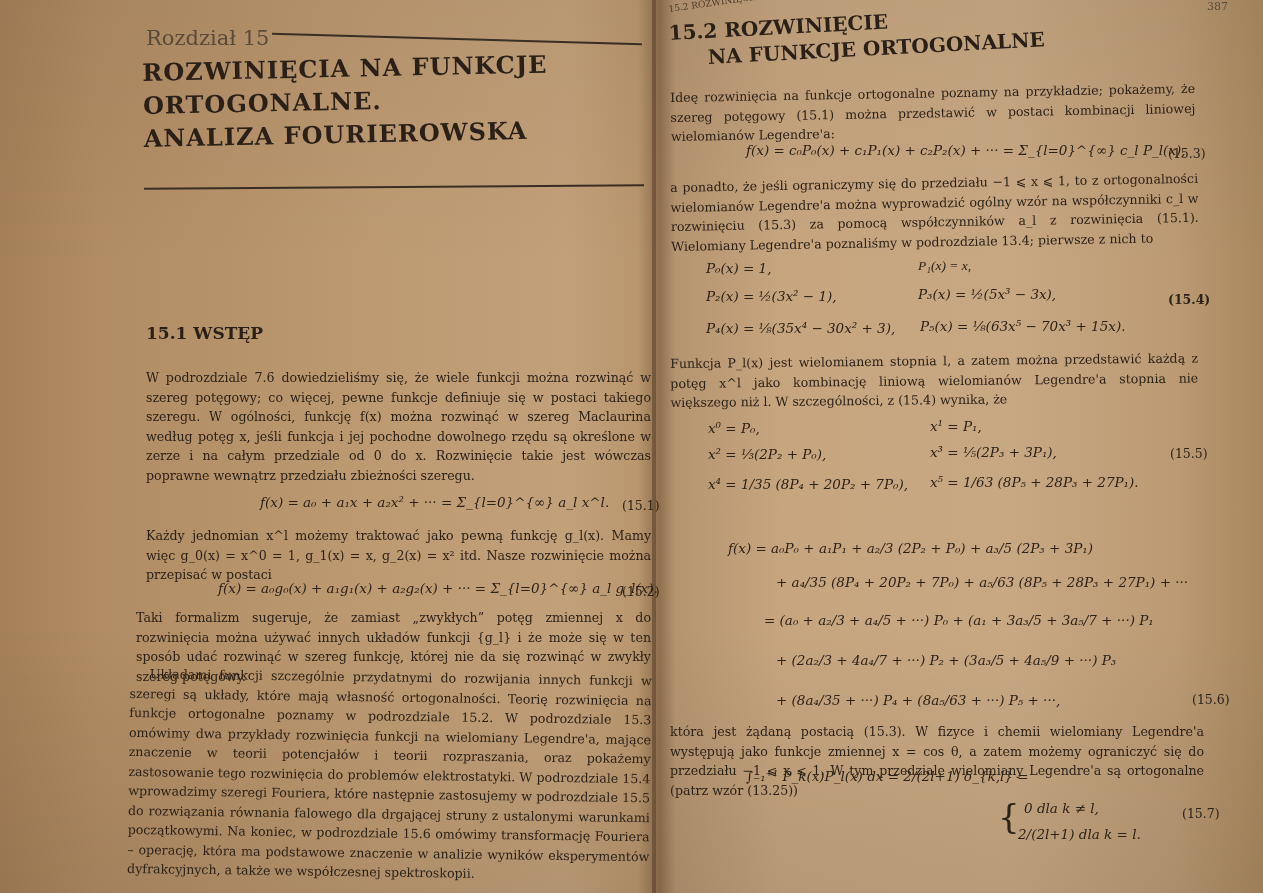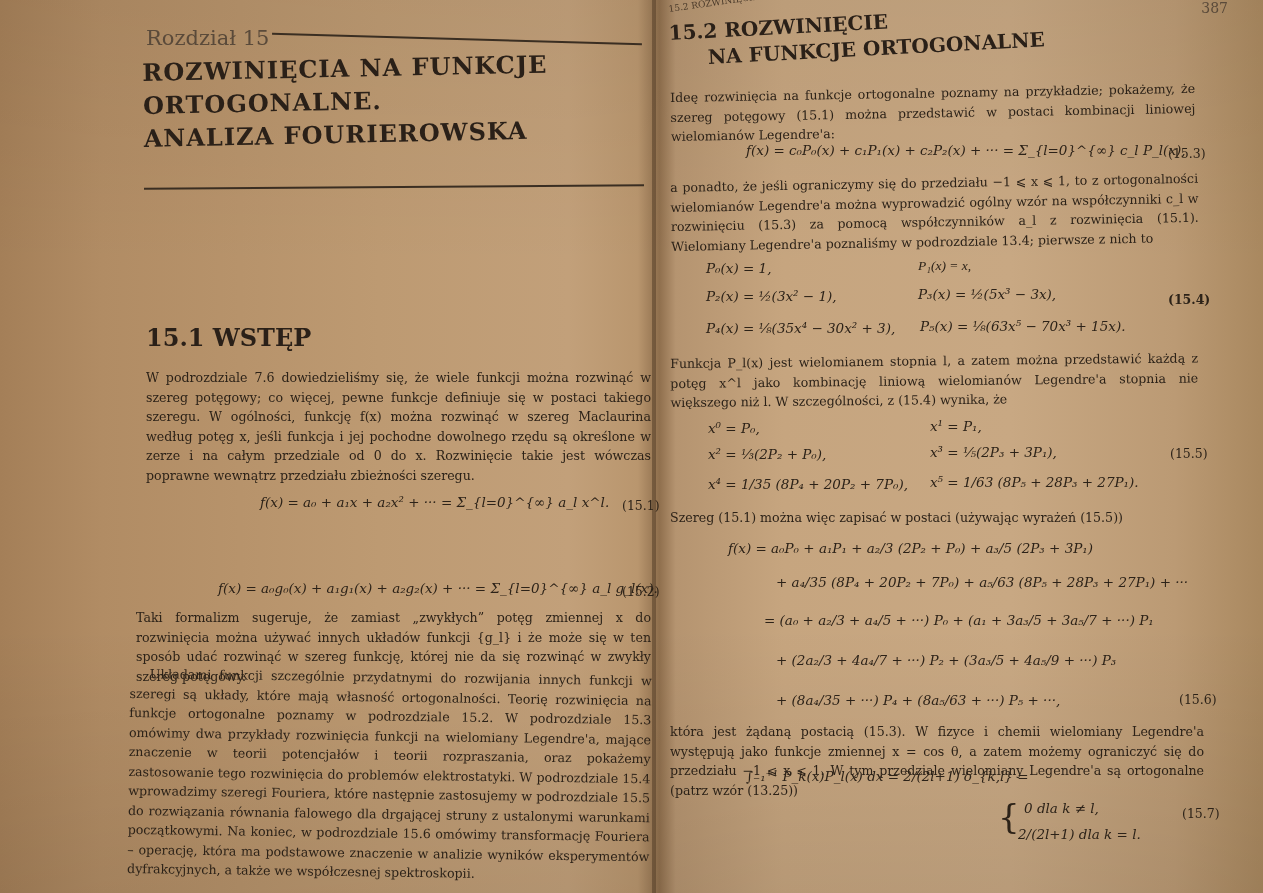--- a/index.html
+++ b/index.html
@@ -7,26 +7,26 @@
   .spread{position:relative;width:1263px;height:893px;
     background:linear-gradient(90deg,#a47f58 0%,#b18c64 8%,#bd9a72 30%,#c2a07a 45%,#b9966e 50.5%,#8f6f4d 52.2%,#b59470 53.5%,#c6a57f 62%,#c8a883 80%,#bb9a74 93%,#a9885f 100%);}
   .shade{position:absolute;inset:0;background:linear-gradient(180deg,rgba(0,0,0,0.05),rgba(0,0,0,0) 30%,rgba(0,0,0,0) 70%,rgba(0,0,0,0.08));pointer-events:none;}
   .gutter{position:absolute;left:652px;top:0;width:4px;height:893px;background:rgba(70,50,30,0.45);}
   .page{position:absolute;top:0;height:893px;}
   .left{left:110px;width:540px;}
   .right{left:668px;width:560px;}
   .chapter-label{position:absolute;left:36px;top:26px;font-size:21px;color:#5a4a3a;}
   .rule{position:absolute;height:1.5px;background:#3a2e22;}
   .chapter-title{position:absolute;left:32px;top:56px;font-size:24px;font-weight:bold;letter-spacing:1px;line-height:33px;color:#2a2018;transform:rotate(-1.2deg);transform-origin:left top;}
-  .section-heading{position:absolute;font-size:24px;font-weight:bold;color:#2a2018;}
+  .section-heading{position:absolute;font-size:17px;font-weight:bold;color:#2a2018;}
   .para{position:absolute;font-size:12.6px;line-height:19.5px;text-align:justify;color:#2c2218;}
   .eq{position:absolute;font-family:"DejaVu Serif",serif;font-style:italic;font-size:13.5px;color:#2c2218;white-space:nowrap;}
   .eqno{position:absolute;font-size:12.5px;color:#2c2218;font-style:normal;}
   .running{position:absolute;left:0;top:4px;font-size:9px;transform:rotate(-8deg);transform-origin:left top;color:#4a3a2a;}
-  .pageno{position:absolute;right:0;top:0;font-size:14px;color:#5a4a3a;}
+  .pageno{position:absolute;right:0;top:0;font-size:11px;color:#5a4a3a;}
   .s2head{position:absolute;left:0;top:20px;font-size:20px;font-weight:bold;line-height:26px;color:#2a2018;transform:rotate(-3deg);transform-origin:left top;}
   .indent{text-indent:20px;}
 </style>
 </head>
 <body>
 
 <div class="spread">
   <div class="shade"></div>
   <div class="gutter"></div>
 
@@ -40,20 +40,21 @@
     </div>
     <div class="rule" style="left:34px;top:186px;width:500px;transform:rotate(-0.4deg);"></div>
 
     <div class="section-heading" style="left:36px;top:323px;">15.1 WSTĘP</div>
 
     <div class="para" style="left:36px;top:368px;width:505px;">W podrozdziale 7.6 dowiedzieliśmy się, że wiele funkcji można rozwinąć w szereg potęgowy; co więcej, pewne funkcje definiuje się w postaci takiego szeregu. W ogólności, funkcję f(x) można rozwinąć w szereg Maclaurina według potęg x, jeśli funkcja i jej pochodne dowolnego rzędu są określone w zerze i na całym przedziale od 0 do x. Rozwinięcie takie jest wówczas poprawne wewnątrz przedziału zbieżności szeregu.</div>
 
     <div class="eq" style="left:150px;top:494px;">f(x) = a₀ + a₁x + a₂x² + ··· = Σ_{l=0}^{∞} a_l x^l.</div>
     <div class="eqno" style="left:512px;top:498px;">(15.1)</div>
 
+    <div class="para" style="left:36px;top:526px;width:505px;">Każdy jednomian x^l możemy traktować jako pewną funkcję g_l(x). Mamy więc g_0(x) = x^0 = 1, g_1(x) = x, g_2(x) = x² itd. Nasze rozwinięcie można przepisać w postaci</div>
 
     <div class="eq" style="left:108px;top:580px;">f(x) = a₀g₀(x) + a₁g₁(x) + a₂g₂(x) + ··· = Σ_{l=0}^{∞} a_l g_l(x).</div>
     <div class="eqno" style="left:512px;top:584px;">(15.2)</div>
 
     <div class="para" style="left:26px;top:608px;width:515px;">Taki formalizm sugeruje, że zamiast „zwykłych” potęg zmiennej x do rozwinięcia można używać innych układów funkcji {g_l} i że może się w ten sposób udać rozwinąć w szereg funkcję, której nie da się rozwinąć w zwykły szereg potęgowy.</div>
     <div class="para indent" style="left:20px;top:664px;width:522px;transform:rotate(0.8deg);transform-origin:left top;">Układami funkcji szczególnie przydatnymi do rozwijania innych funkcji w szeregi są układy, które mają własność ortogonalności. Teorię rozwinięcia na funkcje ortogonalne poznamy w podrozdziale 15.2. W podrozdziale 15.3 omówimy dwa przykłady rozwinięcia funkcji na wielomiany Legendre'a, mające znaczenie w teorii potencjałów i teorii rozpraszania, oraz pokażemy zastosowanie tego rozwinięcia do problemów elektrostatyki. W podrozdziale 15.4 wprowadzimy szeregi Fouriera, które następnie zastosujemy w podrozdziale 15.5 do rozwiązania równania falowego dla drgającej struny z ustalonymi warunkami początkowymi. Na koniec, w podrozdziale 15.6 omówimy transformację Fouriera – operację, która ma podstawowe znaczenie w analizie wyników eksperymentów dyfrakcyjnych, a także we współczesnej spektroskopii.</div>
   </div>
 
   <div class="page right">
     <div class="running">15.2 ROZWINIĘCIE NA ...</div>
@@ -86,29 +87,28 @@
     <div>
       <div class="eq" style="left:40px;top:420px;">x⁰ = P₀,</div>
       <div class="eq" style="left:262px;top:418px;">x¹ = P₁,</div>
       <div class="eq" style="left:40px;top:446px;">x² = ⅓(2P₂ + P₀),</div>
       <div class="eq" style="left:262px;top:444px;">x³ = ⅕(2P₃ + 3P₁),</div>
       <div class="eq" style="left:40px;top:476px;">x⁴ = 1/35 (8P₄ + 20P₂ + 7P₀),</div>
       <div class="eq" style="left:262px;top:474px;">x⁵ = 1/63 (8P₅ + 28P₃ + 27P₁).</div>
       <div class="eqno" style="left:502px;top:446px;">(15.5)</div>
     </div>
 
-    <div class="para" style="left:2px;top:508px;width:528px;">Szereg (15.1) można więc zapisać w postaci (używając wyrażeń (15.5))</div>
 
     <div>
       <div class="eq" style="left:60px;top:540px;text-align:right;">f(x) = a₀P₀ + a₁P₁ + a₂/3 (2P₂ + P₀) + a₃/5 (2P₃ + 3P₁)</div>
       <div class="eq" style="left:108px;top:574px;">+ a₄/35 (8P₄ + 20P₂ + 7P₀) + a₅/63 (8P₅ + 28P₃ + 27P₁) + ···</div>
       <div class="eq" style="left:96px;top:612px;">= (a₀ + a₂/3 + a₄/5 + ···) P₀ + (a₁ + 3a₃/5 + 3a₅/7 + ···) P₁</div>
       <div class="eq" style="left:108px;top:652px;">+ (2a₂/3 + 4a₄/7 + ···) P₂ + (3a₃/5 + 4a₅/9 + ···) P₃</div>
       <div class="eq" style="left:108px;top:692px;">+ (8a₄/35 + ···) P₄ + (8a₅/63 + ···) P₅ + ···,</div>
-      <div class="eqno" style="left:511px;top:692px;">(15.6)</div>
+      <div class="eqno" style="left:524px;top:692px;">(15.6)</div>
     </div>
 
     <div class="para" style="left:2px;top:722px;width:534px;">która jest żądaną postacią (15.3). W fizyce i chemii wielomiany Legendre'a występują jako funkcje zmiennej x = cos θ, a zatem możemy ograniczyć się do przedziału −1 ⩽ x ⩽ 1. W tym przedziale wielomiany Legendre'a są ortogonalne (patrz wzór (13.25))</div>
 
     <div>
       <div class="eq" style="left:78px;top:768px;">∫₋₁⁺¹ P_k(x)P_l(x) dx = 2/(2l+1) δ_{k,l} =</div>
       <div class="eq" style="left:330px;top:796px;font-size:34px;font-style:normal;">{</div>
       <div class="eq" style="left:356px;top:800px;">0   dla  k ≠ l,</div>
       <div class="eq" style="left:350px;top:826px;">2/(2l+1)   dla  k = l.</div>
       <div class="eqno" style="left:514px;top:806px;">(15.7)</div>

